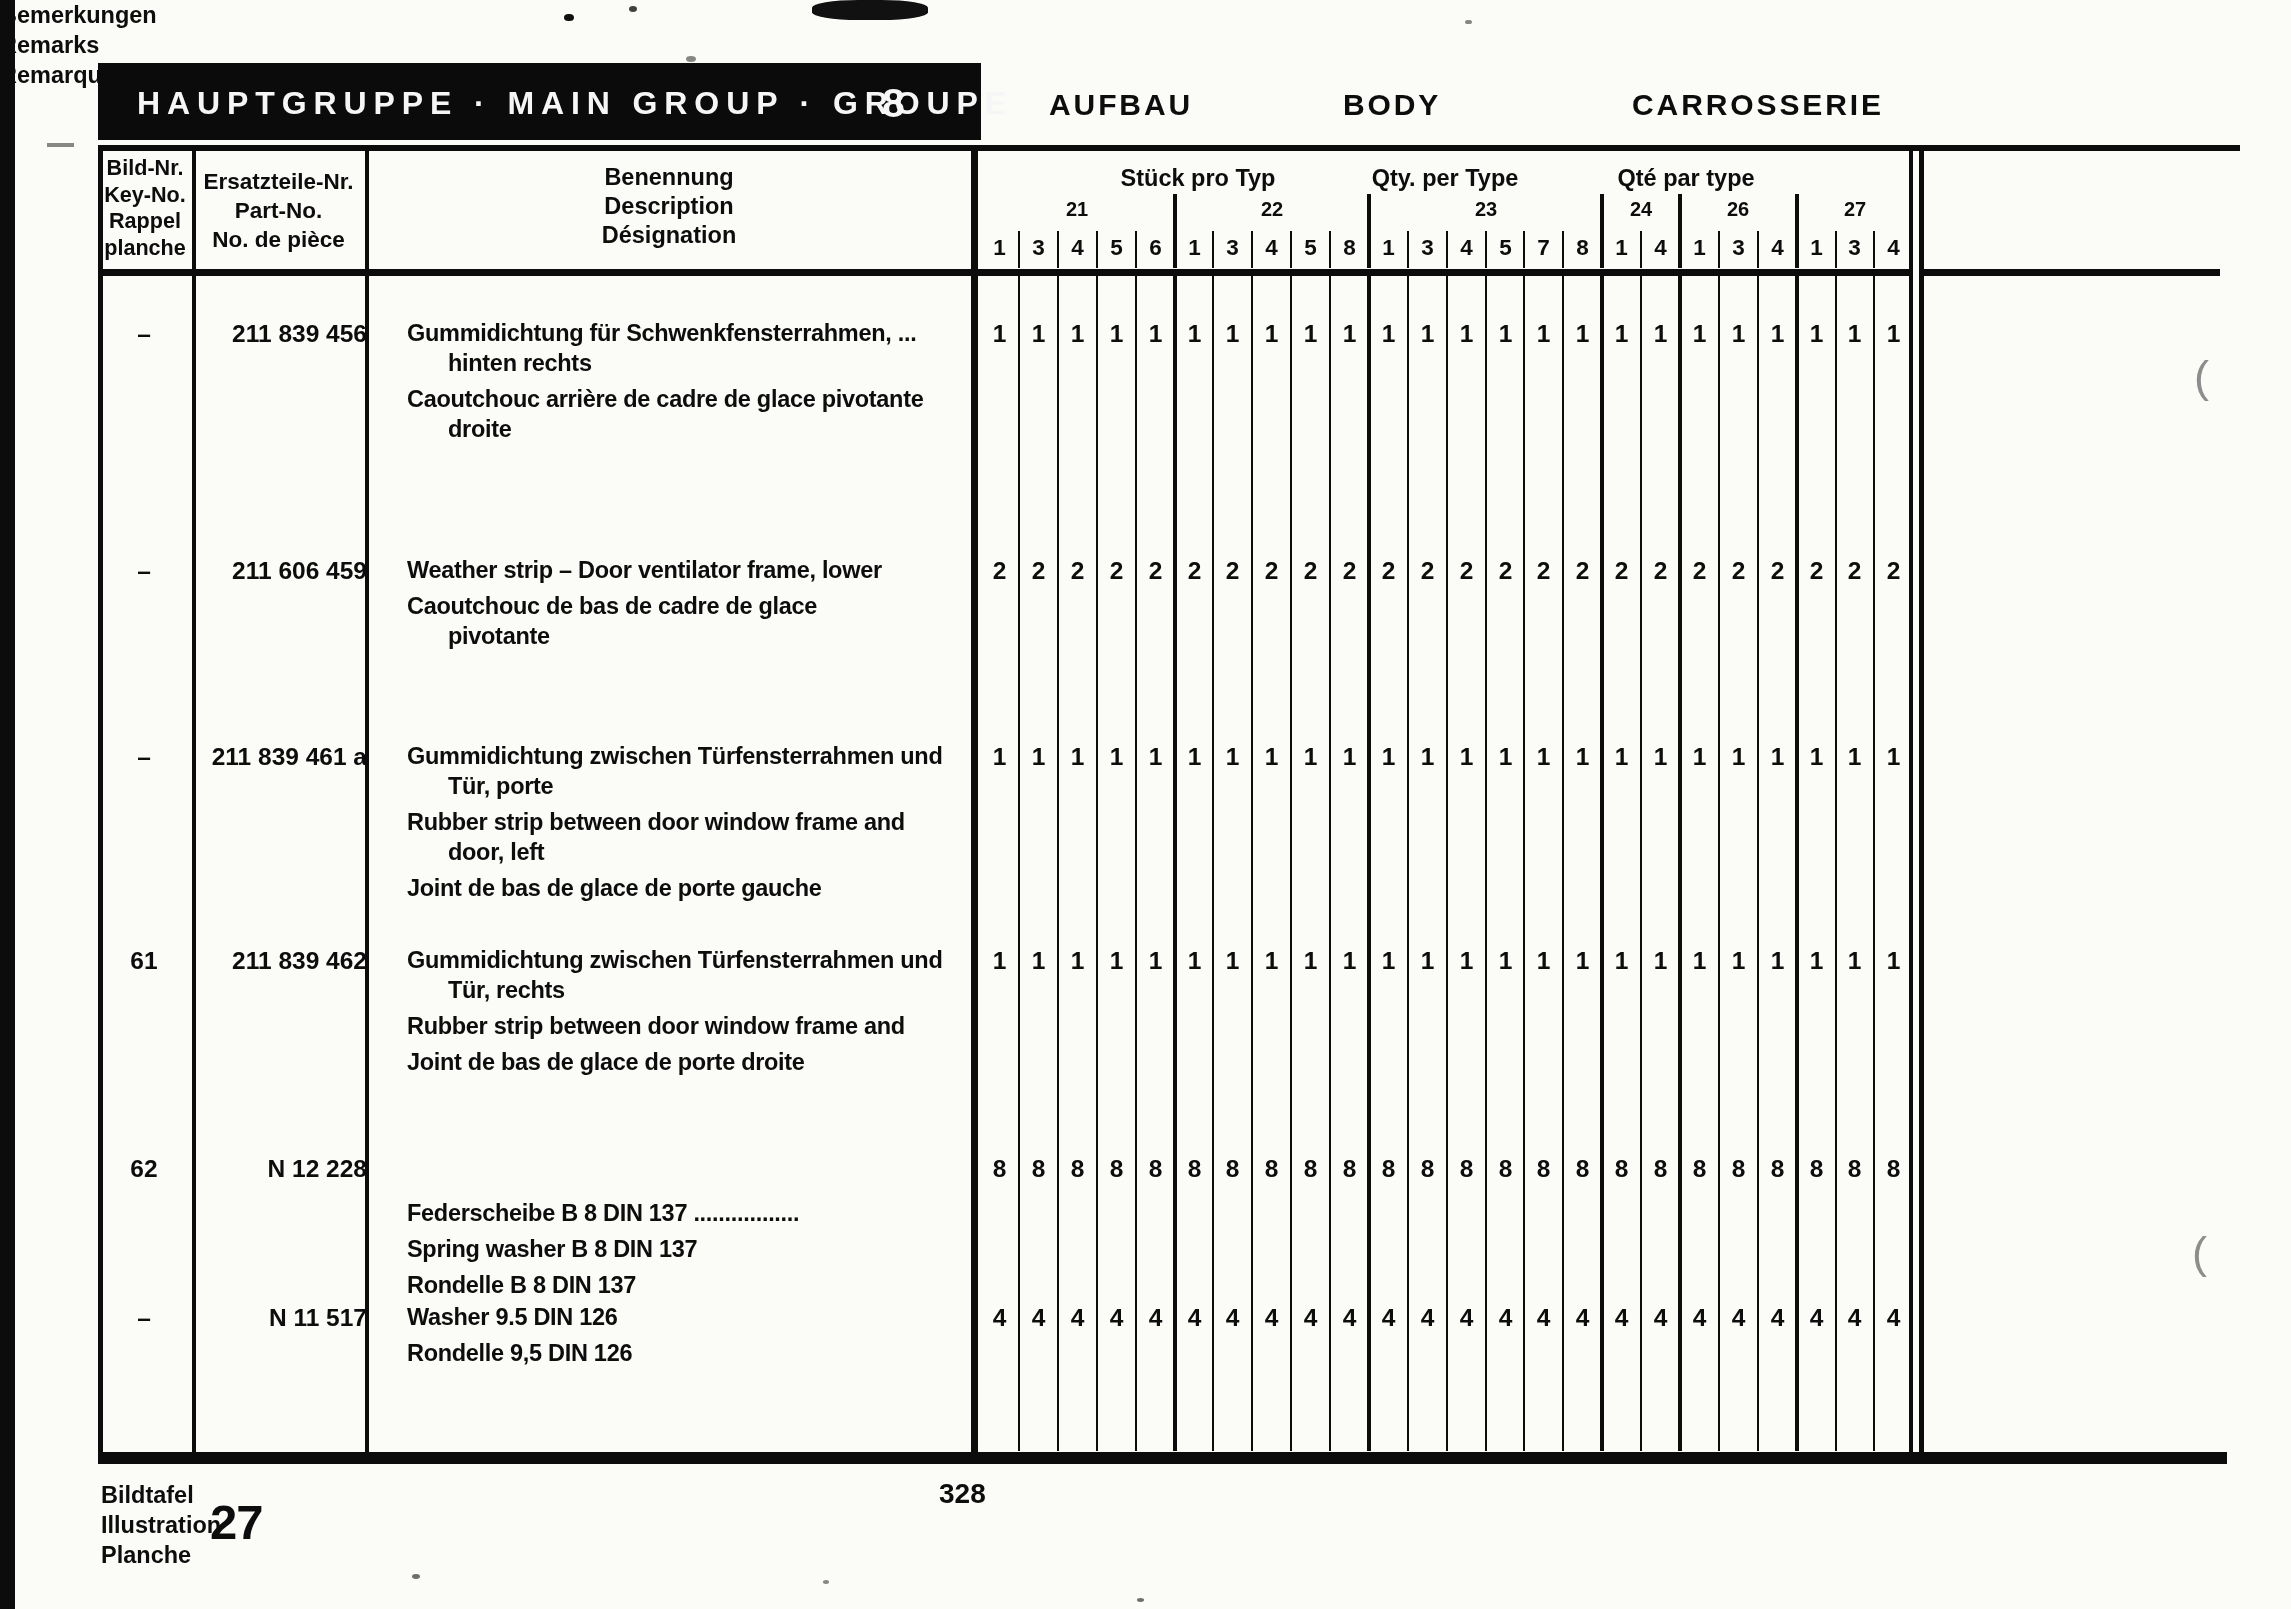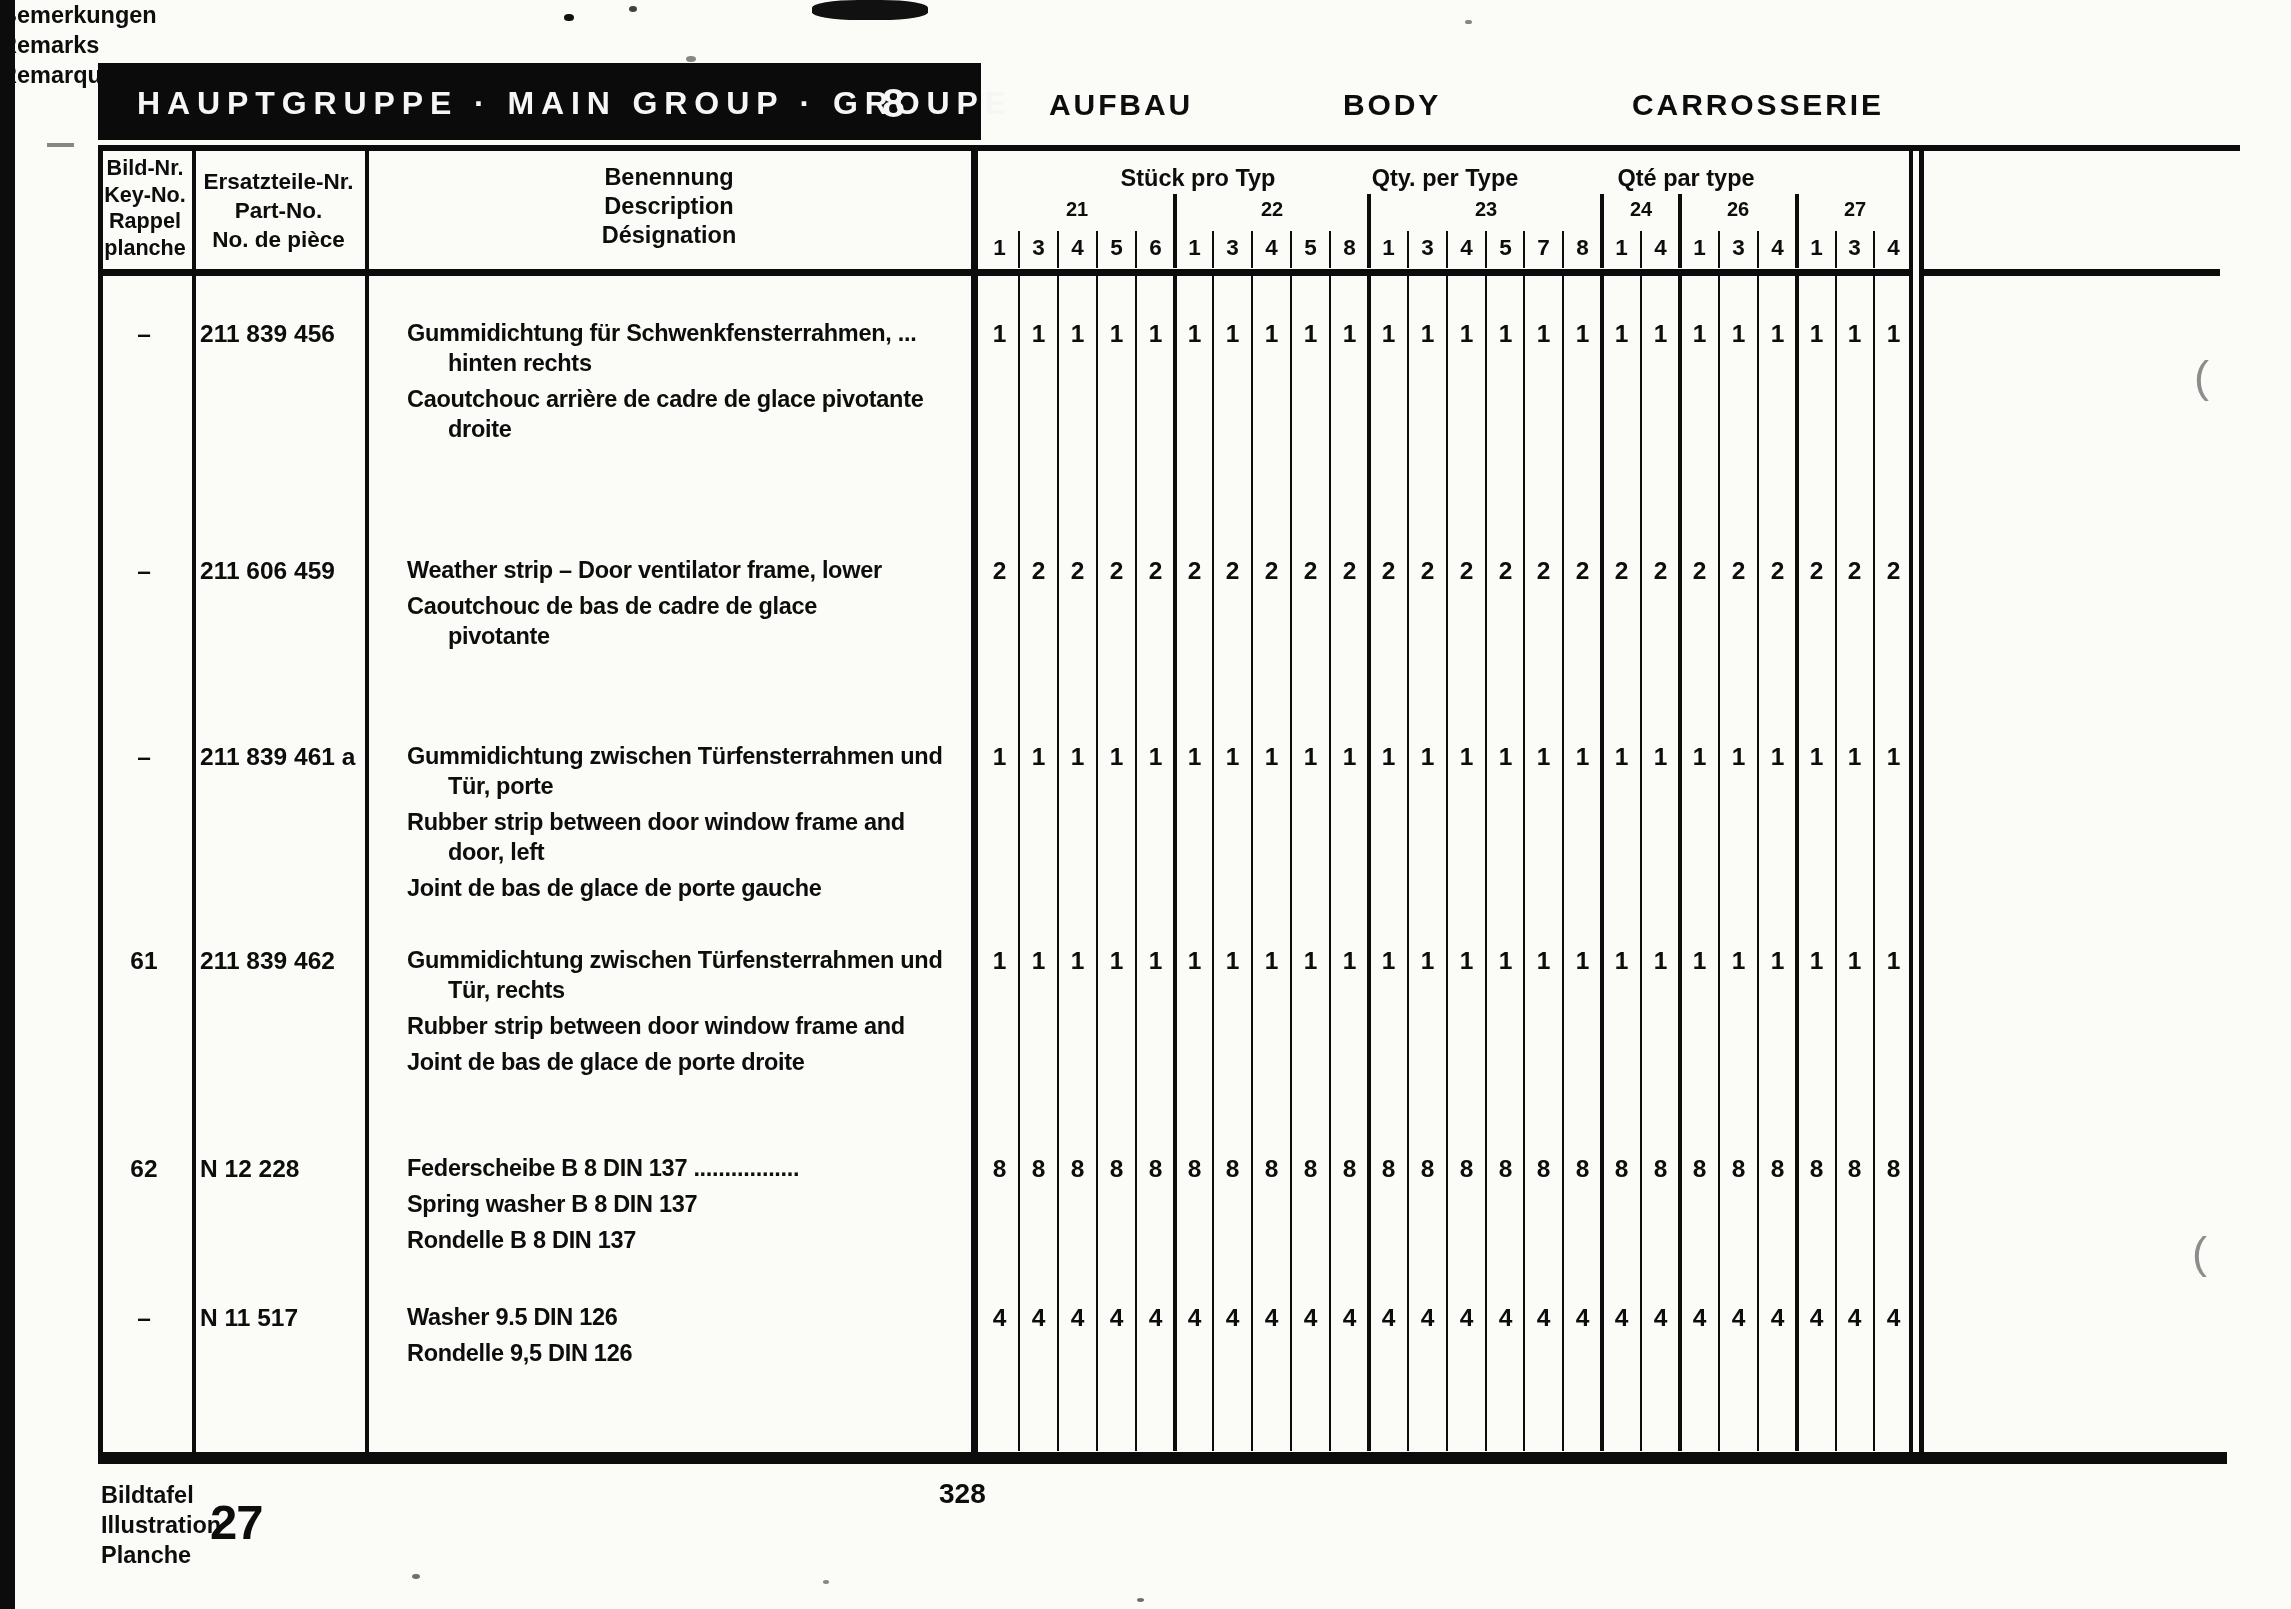--- a/index.html
+++ b/index.html
@@ -19,21 +19,21 @@
   .hkey div{line-height:26.5px;}
   .hpart{left:192px;top:167px;width:173px;font-size:22.5px;}
   .hdesc{left:365px;top:163px;width:608px;font-size:23.5px;}
   .hrem{left:1936px;top:167px;width:284px;text-align:left;font-weight:700;font-size:23.5px;}
   .hrem div{line-height:30px;}
   .qtytitle{position:absolute;top:165px;transform:translateX(-50%);font-size:23.5px;font-weight:700;white-space:nowrap;}
   .qgroup{position:absolute;top:198px;transform:translateX(-50%);font-size:20px;font-weight:700;}
   .qsub{position:absolute;top:235px;text-align:center;font-size:22.5px;font-weight:700;}
   
   .keycell{position:absolute;left:98px;width:92px;text-align:center;font-size:24.5px;font-weight:700;}
-  .partcell{position:absolute;left:200px;width:167px;font-size:24.5px;font-weight:700;white-space:nowrap;}
+  .partcell{position:absolute;left:200px;width:167px;font-size:24.5px;font-weight:700;white-space:nowrap;text-align:right;}
   .desc{position:absolute;left:407px;width:573px;font-size:23.5px;font-weight:700;letter-spacing:-0.3px;}
   .desc .lang{margin:0 0 5.9px 0;}
   .desc .ln{line-height:30px;white-space:nowrap;}
   .desc .ind{padding-left:41px;}
   .qcell{position:absolute;text-align:center;font-size:24.5px;font-weight:700;}
   
   .foot{position:absolute;left:101px;top:1480px;font-size:23.5px;font-weight:700;}
   .foot div{line-height:30px;}
   .platenum{position:absolute;left:210px;top:1494px;font-size:49px;font-weight:700;letter-spacing:-1px;}
   .pagenum{position:absolute;left:939px;top:1478px;font-size:28px;font-weight:700;}
@@ -323,21 +323,21 @@
       <div class="qcell" style="left: 1602px; width: 39px; top: 947px;">1</div>
       <div class="qcell" style="left: 1641px; width: 39px; top: 947px;">1</div>
       <div class="qcell" style="left: 1680px; width: 39px; top: 947px;">1</div>
       <div class="qcell" style="left: 1719px; width: 39px; top: 947px;">1</div>
       <div class="qcell" style="left: 1758px; width: 39px; top: 947px;">1</div>
       <div class="qcell" style="left: 1797px; width: 39px; top: 947px;">1</div>
       <div class="qcell" style="left: 1835px; width: 39px; top: 947px;">1</div>
       <div class="qcell" style="left: 1874px; width: 39px; top: 947px;">1</div>
       <div class="keycell" style="top: 1155px;">62</div>
       <div class="partcell" style="top: 1155px;">N 12 228</div>
-      <div class="desc" style="top: 1153px;">
+      <div class="desc" style="top: 1198px;">
         <div class="lang">
           <div class="ln">Federscheibe B 8 DIN 137 .................</div>
         </div>
         <div class="lang">
           <div class="ln">Spring washer B 8 DIN 137</div>
         </div>
         <div class="lang">
           <div class="ln">Rondelle B 8 DIN 137</div>
         </div>
       </div>

